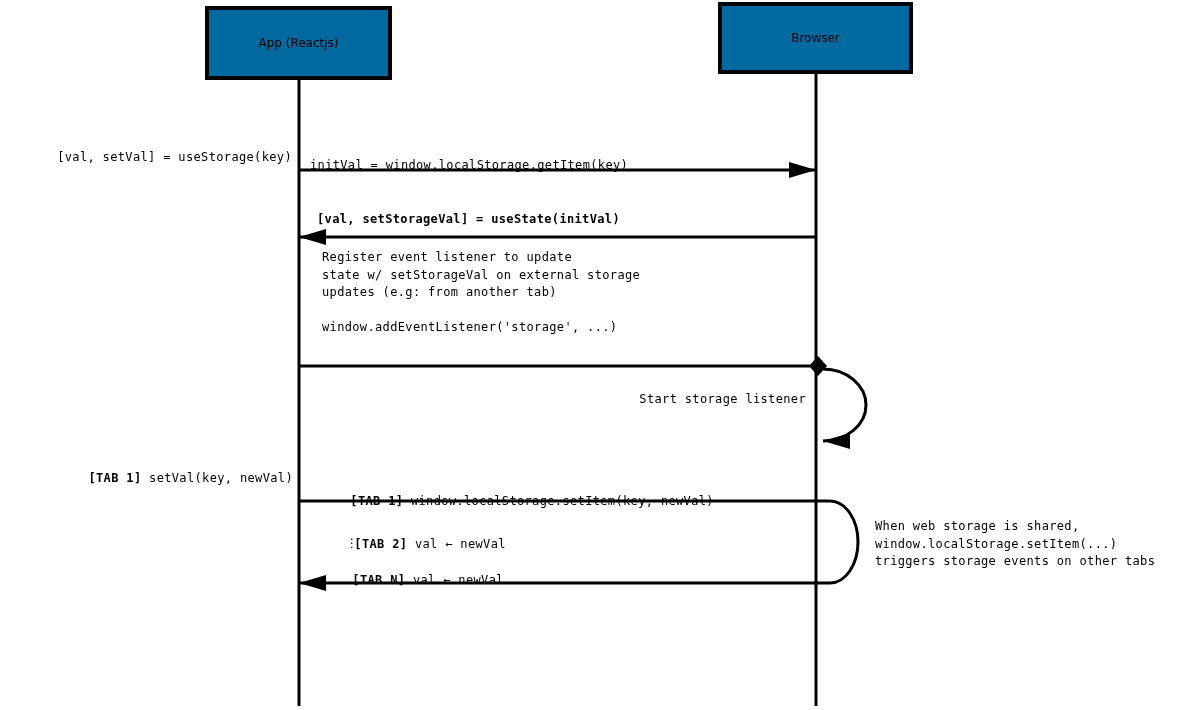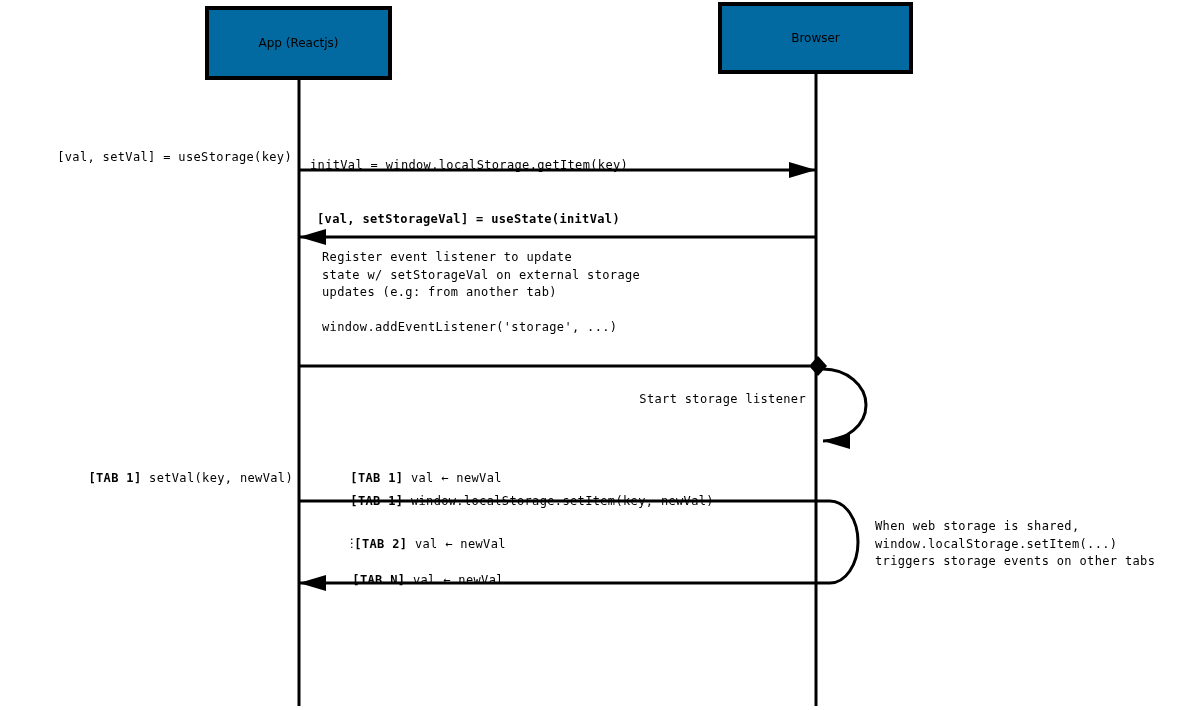--- a/index.html
+++ b/index.html
@@ -67,23 +67,20 @@
 updates (e.g: from another tab)
 
 window.addEventListener('storage', ...)</div>
 
   <div class="t right" style="left:520px;top:390px;width:286px;">Start storage listener</div>
 
   <div class="t right" style="left:0px;top:451px;width:293px;">
     <span class="b">[TAB 1]</span><span> setVal(key, newVal)</span>
   </div>
 
-  <div class="t" style="left:320px;top:451px;">
-    <span class="b">[TAB 1]</span><span> val ← newVal</span>
-  </div>
   <div class="t" style="left:320px;top:474px;">
     <span class="b">[TAB 1]</span><span> window.localStorage.setItem(key, newVal)</span>
   </div>
 
   <div class="t" style="left:324px;top:517px;">
     <span class="b">[TAB 2]</span><span> val ← newVal</span>
   </div>
   <div class="t center" style="left:322px;top:537px;width:60px;font-size:12px;line-height:12px;">⋮</div>
   <div class="t" style="left:322px;top:553px;">
     <span class="b">[TAB N]</span><span> val ← newVal</span>

